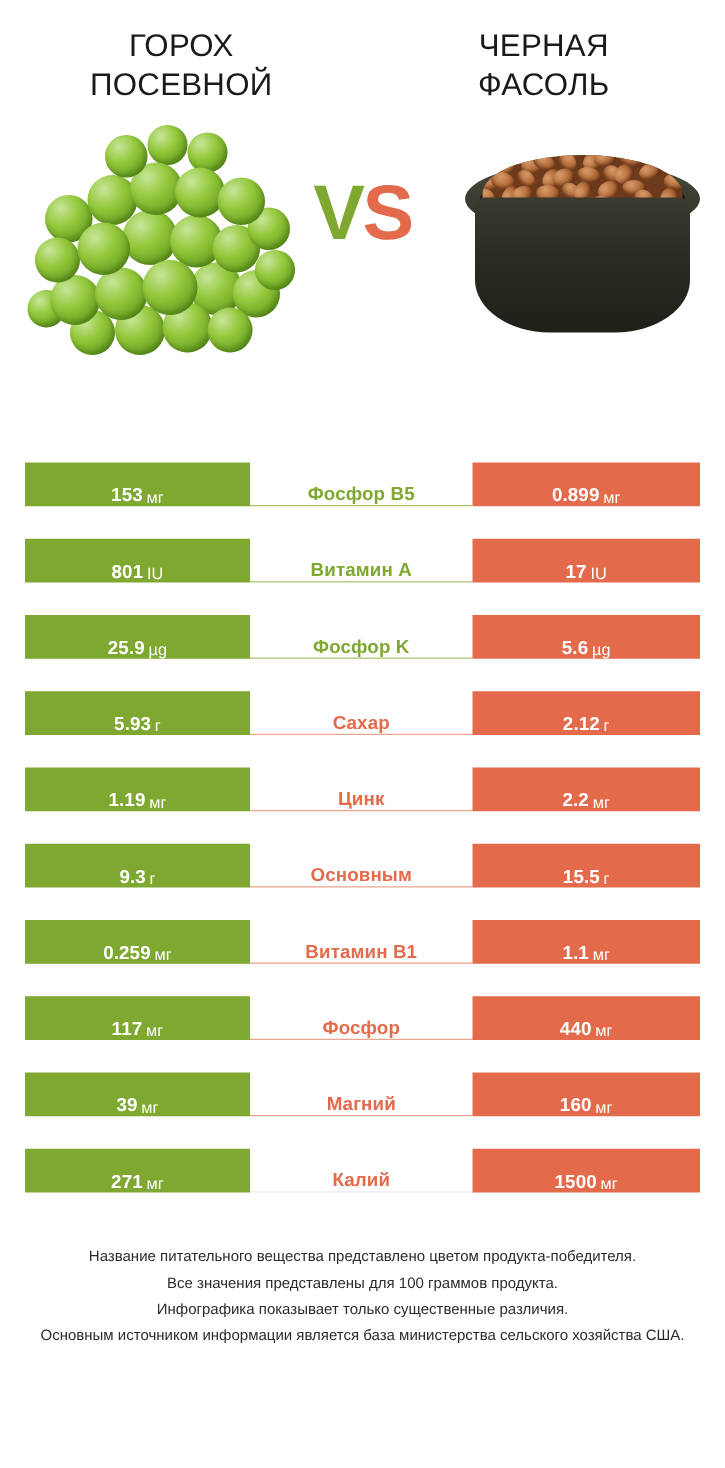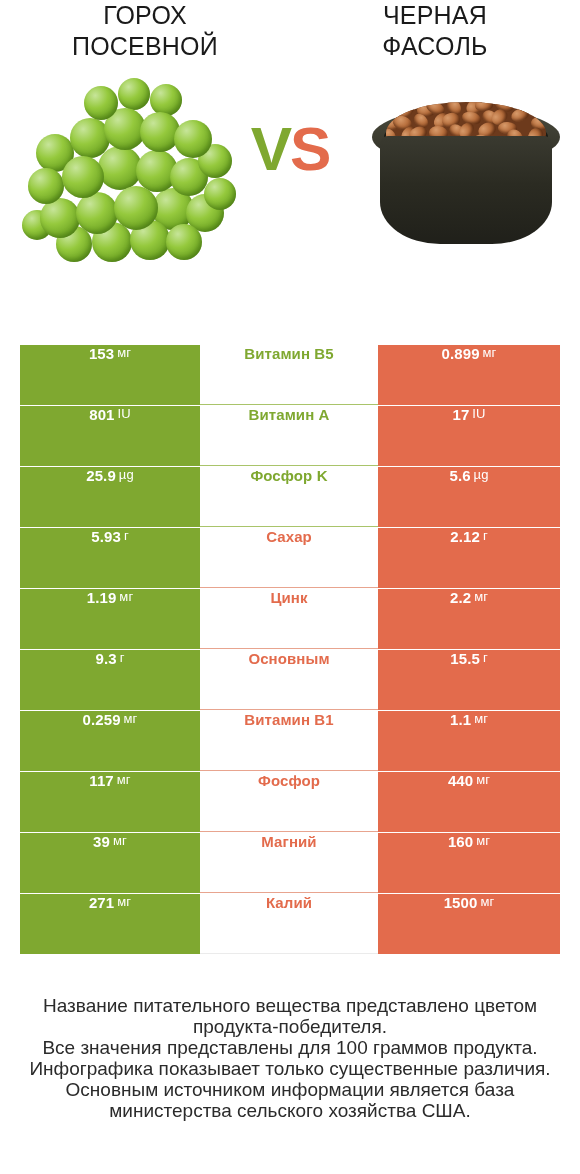--- a/index.html
+++ b/index.html
@@ -12,20 +12,21 @@
     background: #ffffff;
     font-family: "Liberation Sans", sans-serif;
     overflow: hidden;
     position: relative;
   }
 
   
   .header {
     display: flex;
     width: 580px;
+    padding-top: 22px;
     box-sizing: border-box;
   }
   .header-col {
     flex: 1 1 50%;
     text-align: center;
     padding: 0 14px;
     box-sizing: border-box;
   }
   .product-title {
     font-size: 25px;
@@ -120,25 +121,26 @@
     top: 345px;
     width: 540px;
   }
   .row {
     display: flex;
     height: 60px;
     margin-bottom: 1px;
   }
   .cell {
     display: flex;
-    align-items: flex-start;
+    align-items: flex-end;
     justify-content: center;
     box-sizing: border-box;
     font-size: 15px;
     letter-spacing: 0.1px;
+    margin-top: 25px;
   }
   .cell-left {
     width: 180px;
     background: #7FA830;
     color: #ffffff;
     font-weight: 700;
   }
   .cell-mid {
     width: 178px;
     background: #ffffff;
@@ -157,21 +159,21 @@
   }
   .unit { font-weight: 400; font-size: 13px; margin-left: 3px; }
 
   
   .footer {
     position: absolute;
     left: 0;
     top: 995px;
     width: 580px;
     text-align: center;
-    font-size: 19px;
+    font-size: 12px;
     line-height: 21px;
     color: #2b2b2b;
     padding: 0 14px;
     box-sizing: border-box;
     white-space: pre-line;
   }
 </style>
 </head>
 <body>
 
@@ -283,21 +285,21 @@
   </div>
 
 </div>
 
 <div class="table" id="comparison-table">
     <div class="row">
       <div class="cell cell-left">
         <span>153</span>
         <span class="unit">мг</span>
       </div>
-      <div class="cell cell-mid green">Витамин B5</div>
+      <div class="cell cell-mid green">Фосфор B5</div>
       <div class="cell cell-right">
         <span>0.899</span>
         <span class="unit">мг</span>
       </div>
     </div>
     <div class="row">
       <div class="cell cell-left">
         <span>801</span>
         <span class="unit">IU</span>
       </div>

